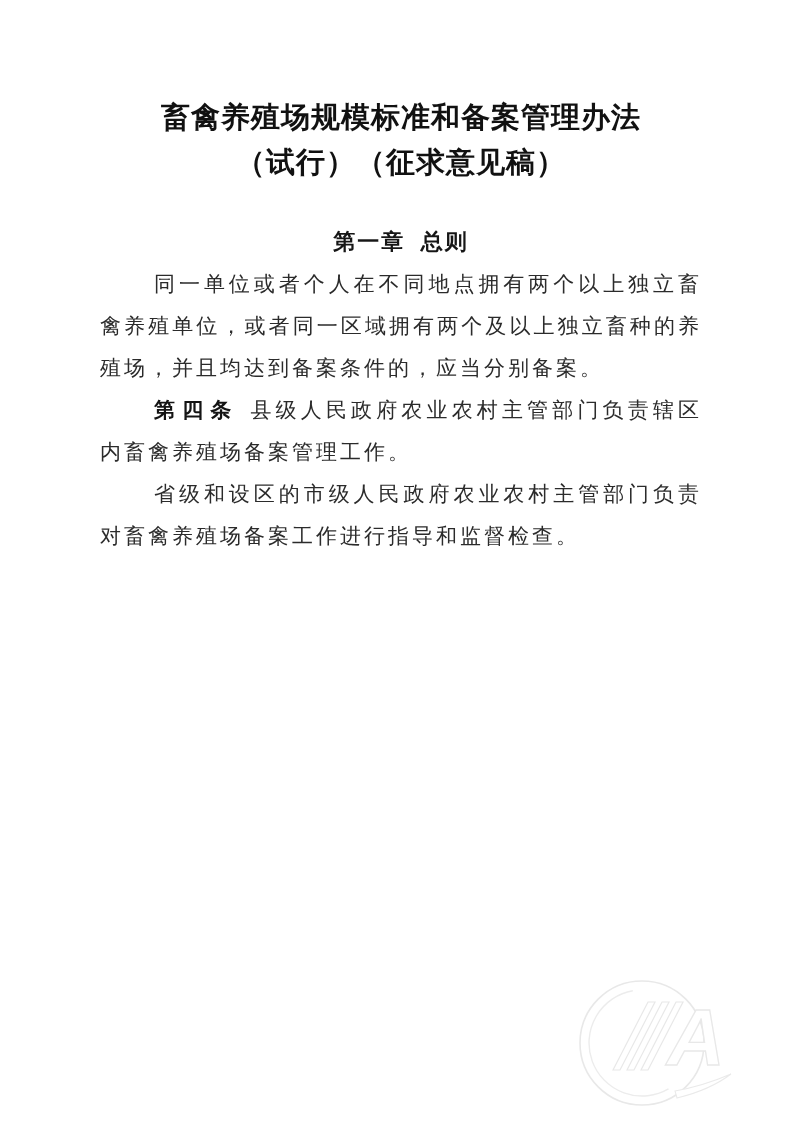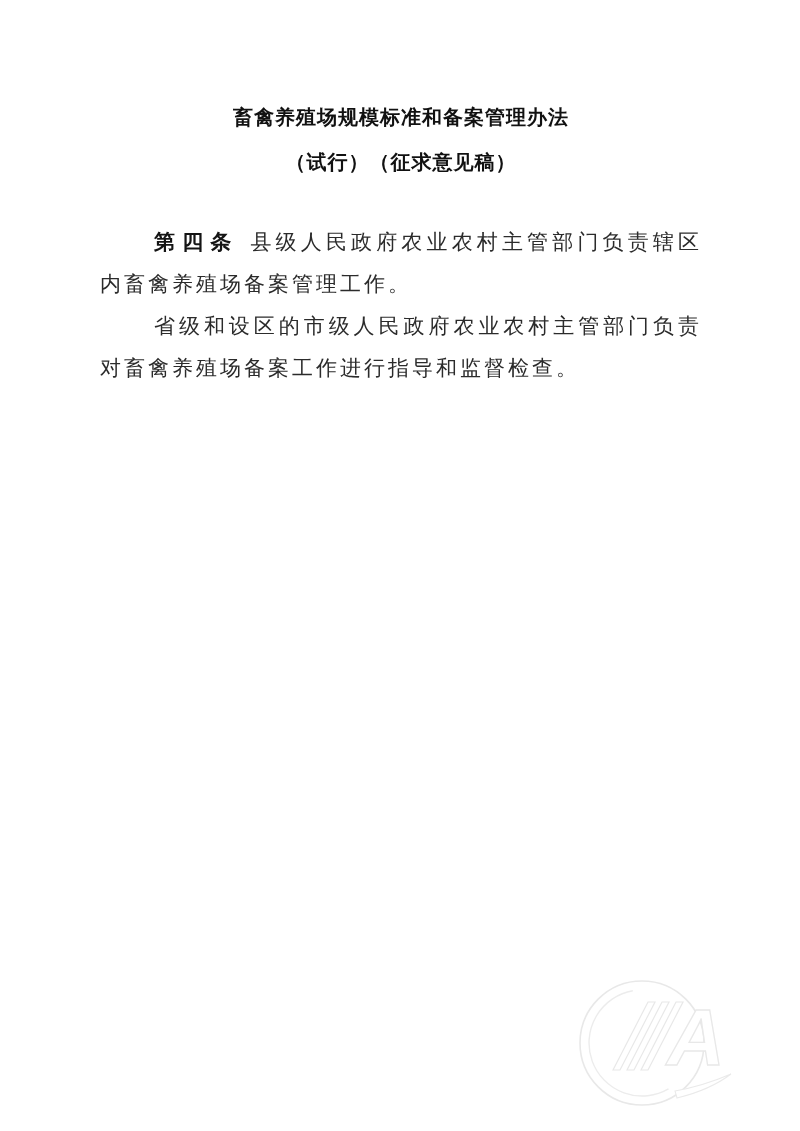--- a/index.html
+++ b/index.html
@@ -25,21 +25,21 @@
     pointer-events: none;
   }
   .content {
     position: absolute;
     left: 100px;
     top: 95px;
     width: 602px;
   }
   .title-line {
     text-align: center;
-    font-size: 20px;
+    font-size: 29px;
     font-weight: bold;
     line-height: 45px;
     letter-spacing: 1px;
     color: #111111;
   }
   .doc-body {
     margin-top: 36px;
     font-size: 21px;
     line-height: 42px;
   }
@@ -86,25 +86,27 @@
     <text x="102" y="103" font-size="80" font-style="italic" font-weight="bold" font-family="Liberation Sans, sans-serif" fill="#ffffff" stroke="#e8e8e8" stroke-width="1.3">A</text>
 
     <path d="M112,136 Q145,128 166,112 Q138,124 110,129 Z" fill="#ffffff" stroke="#eaeaea" stroke-width="1.1"></path>
   </svg>
 
   <div class="content">
     <div class="title-line">畜禽养殖场规模标准和备案管理办法</div>
     <div class="title-line">（试行）（征求意见稿）</div>
 
     <div class="doc-body">
+  <div class="chapter">第一章 总则</div>
 
 
 
 
 
+  <p class="para"><span class="para-text">同一单位或者个人在不同地点拥有两个以上独立畜禽养殖单位，或者同一区域拥有两个及以上独立畜种的养殖场，并且均达到备案条件的，应当分别备案。</span></p>
 
   <p class="para"><b class="article-label">第四条</b><span class="para-text">县级人民政府农业农村主管部门负责辖区内畜禽养殖场备案管理工作。</span></p>
 
   <p class="para"><span class="para-text">省级和设区的市级人民政府农业农村主管部门负责对畜禽养殖场备案工作进行指导和监督检查。</span></p>
 
 
 </div>
   </div>
 </div>
 

